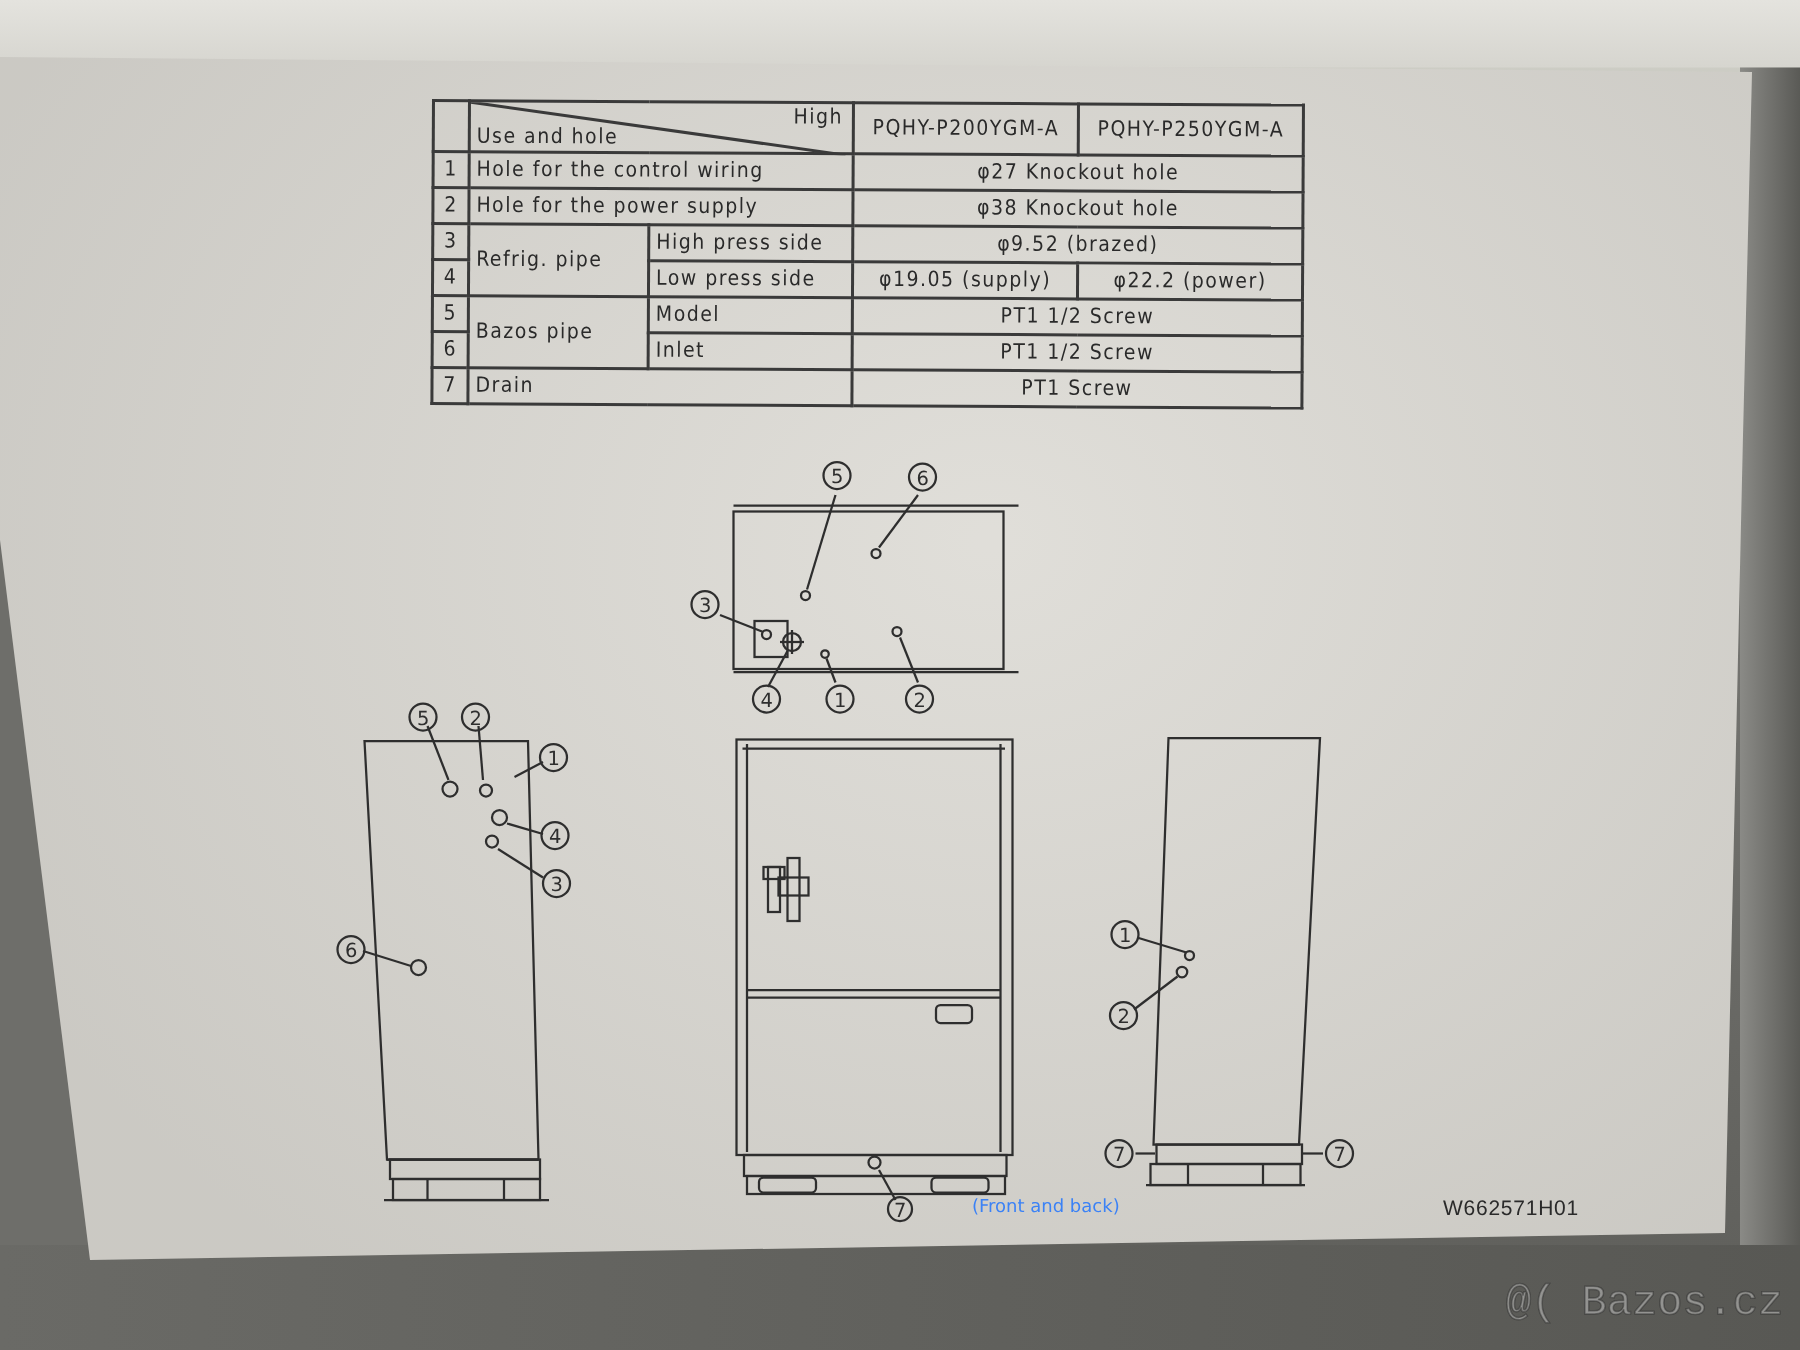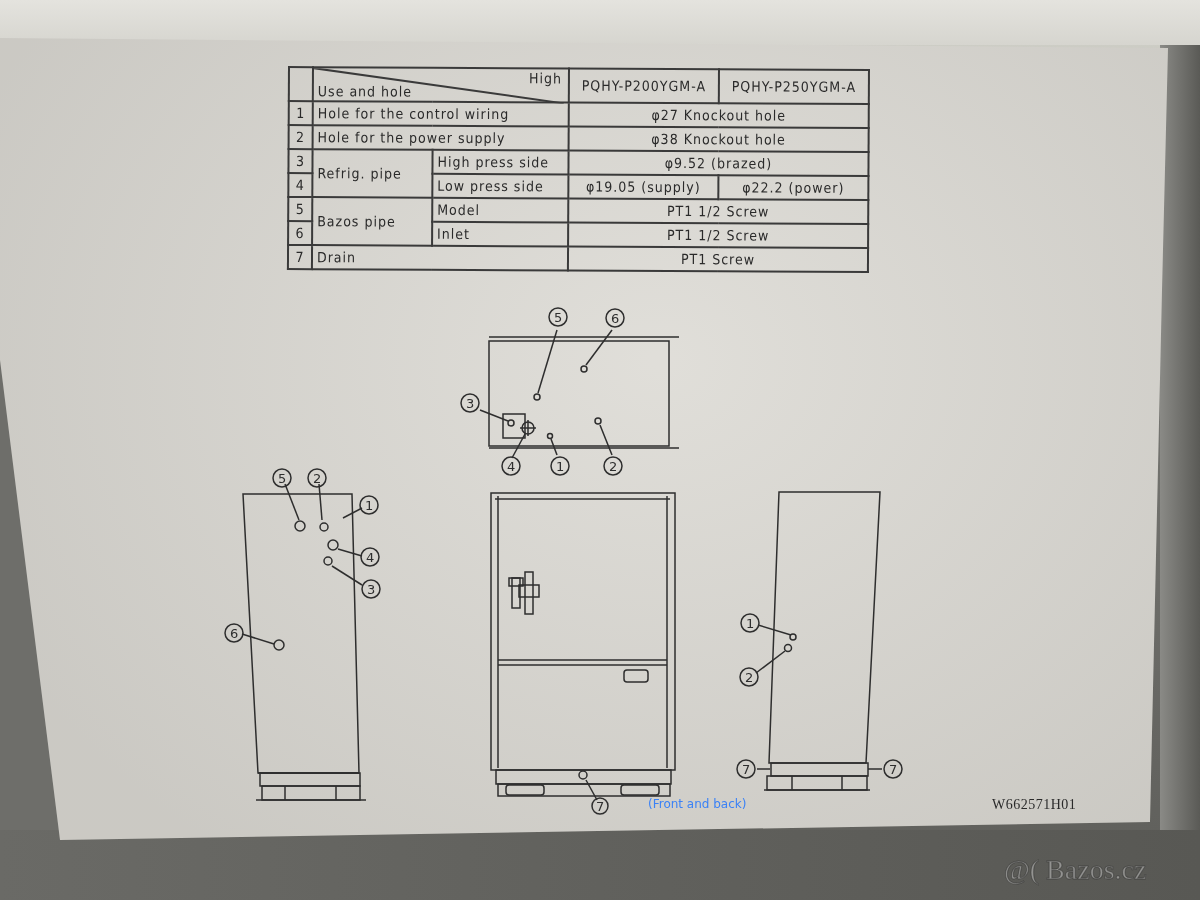--- a/index.html
+++ b/index.html
@@ -26,23 +26,23 @@
     font-family:"DejaVu Sans Condensed","DejaVu Sans", sans-serif; font-size:14px; color:#2a2a2a;
     transform: rotate(0.3deg); transform-origin: left top; letter-spacing:1px;}
   table.spec td { border:2px solid #3a3a3a; padding:0 4px; height:22px; line-height:22px; white-space:nowrap; }
   table.spec td.num { width:22px; text-align:center; padding:0; }
   table.spec td.c { text-align:center; }
   .hdr-cell { position:relative; height:32px !important; }
   .hdr-cell .model { position:absolute; right:6px; top:0; line-height:18px; }
   .hdr-cell .use { position:absolute; left:4px; bottom:0; line-height:18px; }
   .hdr-cell svg { position:absolute; left:0; top:0; }
   .drawing { position:absolute; left:0; top:0; }
-  .docnum { position:absolute; left:962px; top:797px; font-size:14px; color:#2a2a2a; font-family:Liberation Serif, serif; letter-spacing:0.5px;margin-left:30px;}
+  .docnum { position:absolute; left:962px; top:797px; font-size:14px; color:#2a2a2a; font-family:Liberation Sans, sans-serif; letter-spacing:0.5px;}
   .watermark { position:absolute; left:1004px; top:854px; font-size:28px; color:rgba(255,255,255,0.35);
-    font-family:Liberation Serif, serif; -webkit-text-stroke:1px rgba(40,40,40,0.45);}
+    font-family:Liberation Mono, monospace; -webkit-text-stroke:1px rgba(40,40,40,0.45);}
   .callout { font-family:"DejaVu Sans", sans-serif; }
   .front-note { position:absolute; left:612px; top:797px; font-size:12px; color:#3b82f6; font-family:"DejaVu Sans", sans-serif;margin-left:36px;}
 </style>
 </head>
 <body>
 
 <div class="wall-top"></div>
 <div class="wall-left"></div>
 <div class="wall-right"></div>
 <div class="wall-bottom"></div>

